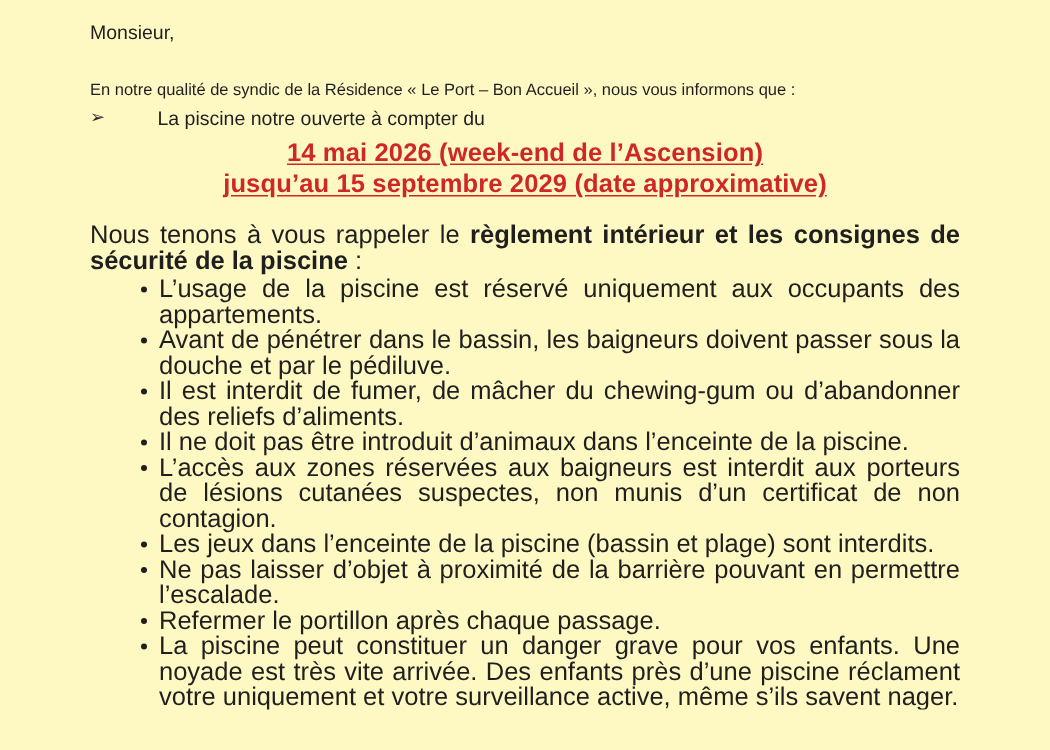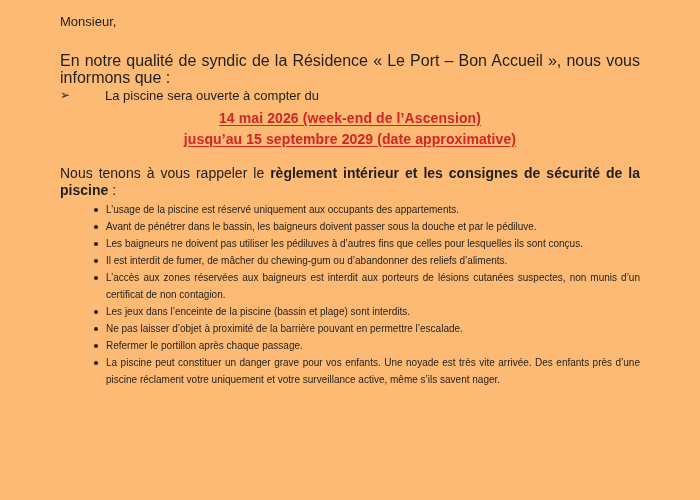--- a/index.html
+++ b/index.html
@@ -13,40 +13,40 @@
     overflow: hidden;
     font-family: "Liberation Sans", sans-serif;
     color: #1a1a1a;
     -webkit-font-smoothing: antialiased;
   }
 
   .page {
     position: relative;
     width: 700px;
     height: 500px;
-    background: #fdba74;
+    background: #fef9c3;
     overflow: hidden;
   }
 
   .doc-body {
     position: absolute;
     left: 60px;
     top: 14px;
     width: 580px;
   }
 
   .salutation {
     font-size: 13px;
     line-height: 16px;
     color: #1f1f1f;
     margin: 0 0 22px 0;
   }
 
   .intro-para {
-    font-size: 16px;
+    font-size: 11px;
     line-height: 17px;
     text-align: justify;
     margin: 0;
     color: #1f1f1f;
   }
 
   
   .arrow-line {
     display: flex;
     align-items: flex-start;
@@ -65,49 +65,49 @@
   .arrow-text {
     padding-left: 27px;
   }
 
   
   .date-block {
     margin: 4px 0 0 0;
     text-align: center;
     color: #cf2626;
     font-weight: bold;
-    font-size: 14px;
+    font-size: 17px;
     line-height: 21px;
     letter-spacing: 0.1px;
   }
   .date-line {
     display: block;
   }
   .date-line span {
     text-decoration: underline;
     text-underline-offset: 2px;
   }
 
   .rules-intro {
-    font-size: 14px;
+    font-size: 17px;
     line-height: 17px;
     text-align: justify;
     margin: 15px 0 0 0;
     color: #1f1f1f;
   }
   .rules-intro b { font-weight: bold; }
 
   ul.rules {
     list-style: none;
     margin: 2px 0 0 0;
     padding: 0;
   }
   ul.rules li {
     position: relative;
-    font-size: 10px;
+    font-size: 17px;
     line-height: 17px;
     text-align: justify;
     padding-left: 46px;
     margin: 0;
     color: #1f1f1f;
   }
   ul.rules li::before {
     content: "";
     position: absolute;
     left: 34px;
@@ -126,35 +126,35 @@
 
 <div class="page">
   <div class="doc-body">
 
     <p class="salutation">Monsieur,</p>
 
     <p class="intro-para">En notre qualité de syndic de la Résidence « Le Port – Bon Accueil », nous vous informons que :</p>
 
     <div class="arrow-line">
       <span class="arrow-glyph">➢</span>
-      <span class="arrow-text">La piscine sera ouverte à compter du</span>
+      <span class="arrow-text">La piscine notre ouverte à compter du</span>
     </div>
 
     <div class="date-block">
       <span class="date-line"><span>14 mai 2026 (week-end de l’Ascension)</span></span>
       <span class="date-line"><span>jusqu’au 15 septembre 2029 (date approximative)</span></span>
     </div>
 
     <p class="rules-intro"><span>Nous tenons à vous rappeler le </span><b>règlement intérieur et les consignes de sécurité de la piscine</b><span> :</span></p>
 
     <ul class="rules">
       <li>L’usage de la piscine est réservé uniquement aux occupants des appartements.</li>
       <li>Avant de pénétrer dans le bassin, les baigneurs doivent passer sous la douche et par le pédiluve.</li>
-      <li>Les baigneurs ne doivent pas utiliser les pédiluves à d’autres fins que celles pour lesquelles ils sont conçus.</li>
       <li>Il est interdit de fumer, de mâcher du chewing-gum ou d’abandonner des reliefs d’aliments.</li>
+      <li>Il ne doit pas être introduit d’animaux dans l’enceinte de la piscine.</li>
       <li>L’accès aux zones réservées aux baigneurs est interdit aux porteurs de lésions cutanées suspectes, non munis d’un certificat de non contagion.</li>
       <li>Les jeux dans l’enceinte de la piscine (bassin et plage) sont interdits.</li>
       <li>Ne pas laisser d’objet à proximité de la barrière pouvant en permettre l’escalade.</li>
       <li>Refermer le portillon après chaque passage.</li>
       <li class="last-clipped">La piscine peut constituer un danger grave pour vos enfants. Une noyade est très vite arrivée. Des enfants près d’une piscine réclament votre uniquement et votre surveillance active, même s’ils savent nager.</li>
     </ul>
 
   </div>
 </div>
 

